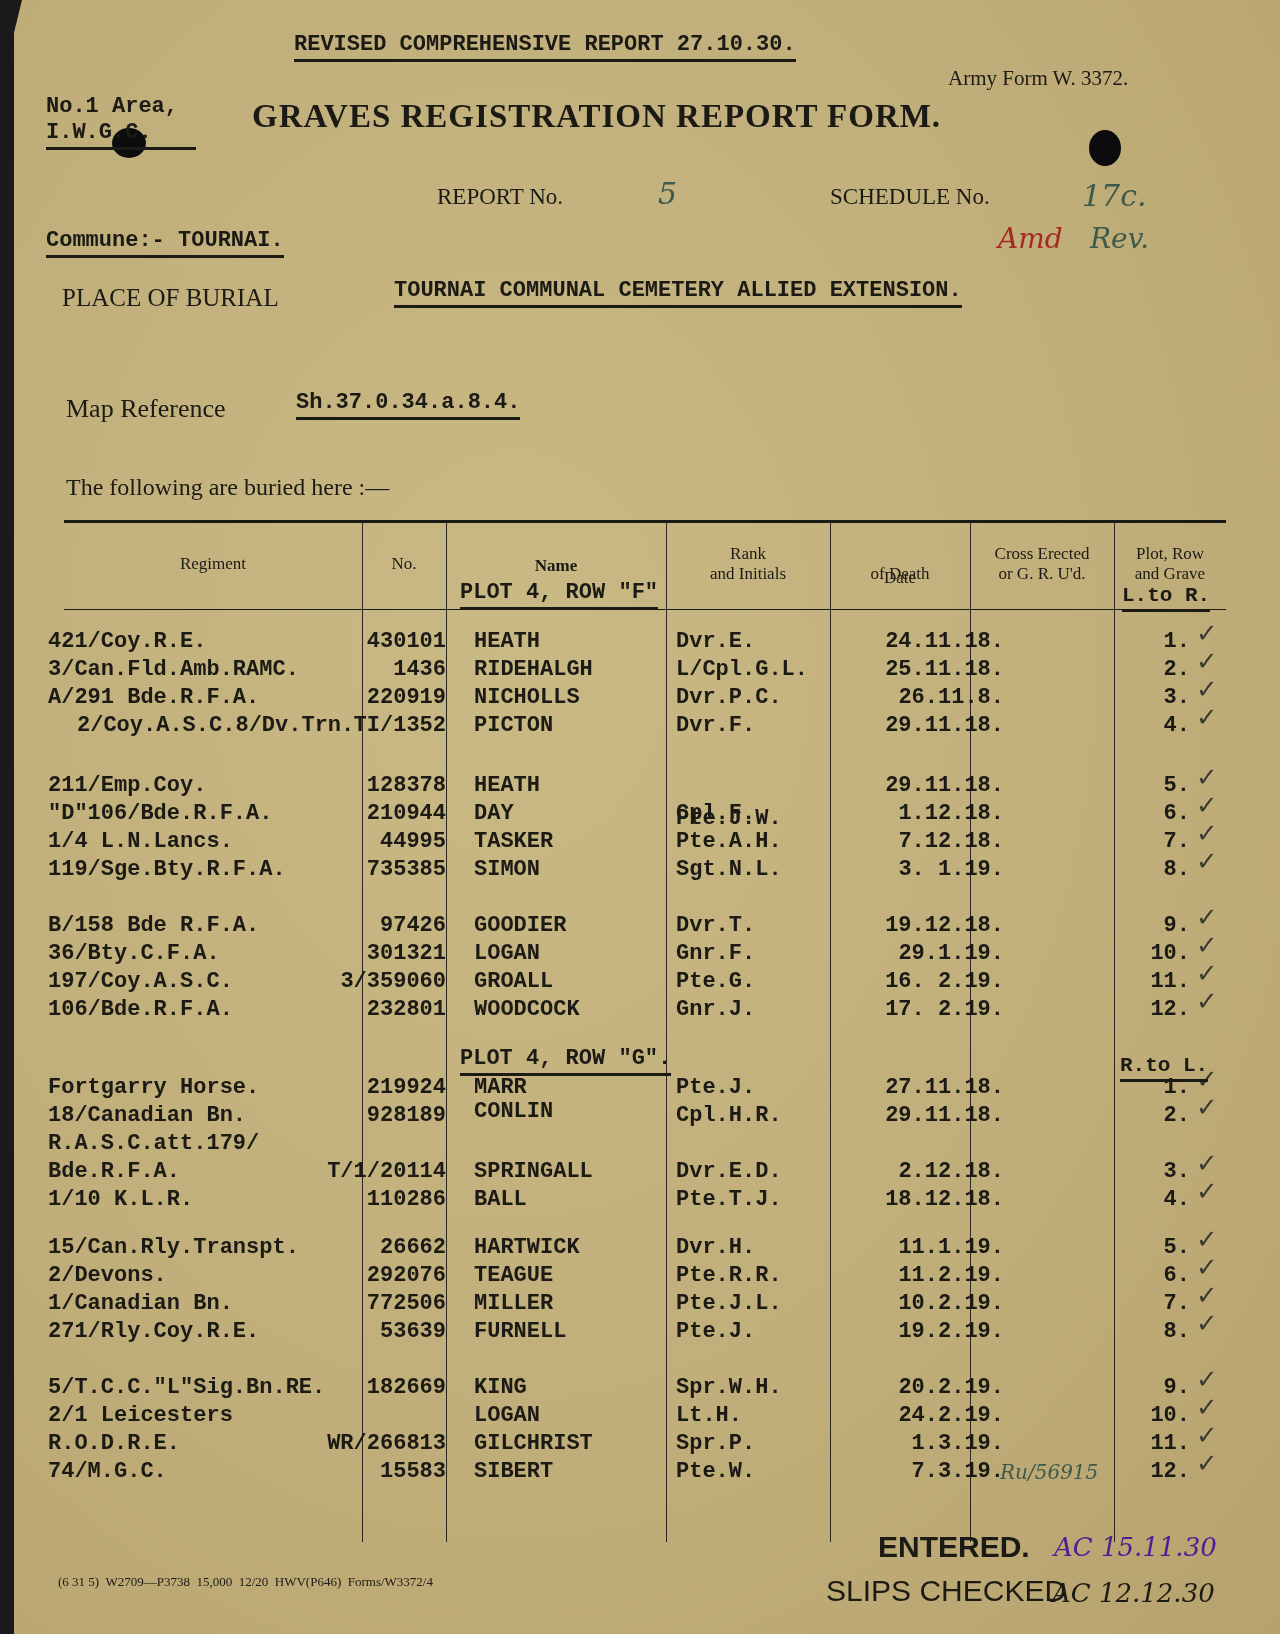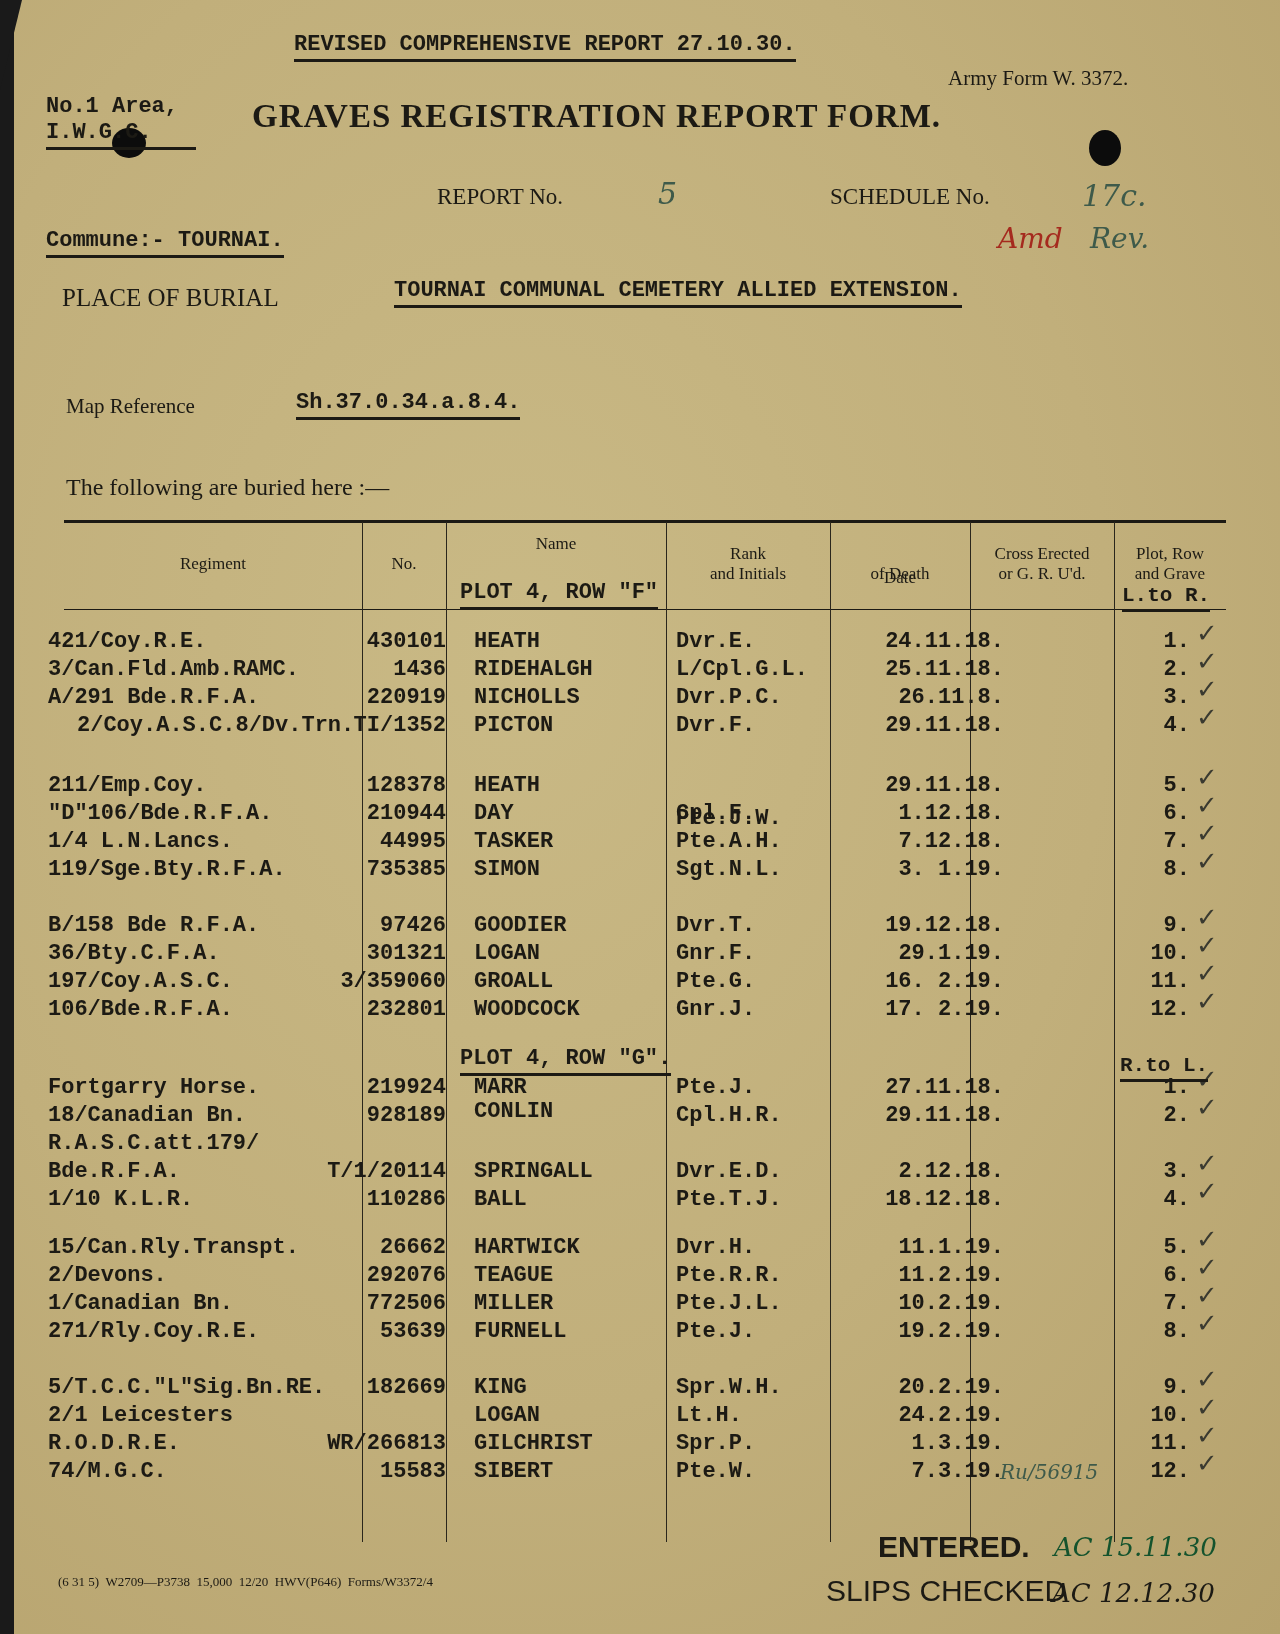--- a/index.html
+++ b/index.html
@@ -43,37 +43,37 @@
 <div class="abs serif" style="left:830px;top:184px;font-size:23px;">SCHEDULE No.</div>
 <div class="abs hand" style="left:1082px;top:178px;font-size:30px;color:#3e5a4a;">17c.</div>
 <div class="abs hand" style="left:998px;top:222px;font-size:28px;color:#a52a1e;">Amd</div>
 <div class="abs hand" style="left:1090px;top:222px;font-size:28px;color:#3e5a4a;">Rev.</div>
 
 <div class="abs mono ul" style="left:46px;top:228px;font-size:22px;">Commune:- TOURNAI.</div>
 
 <div class="abs serif" style="left:62px;top:284px;font-size:25px;">PLACE OF BURIAL</div>
 <div class="abs mono ul" style="left:394px;top:278px;font-size:22px;">TOURNAI COMMUNAL CEMETERY ALLIED EXTENSION.</div>
 
-<div class="abs serif" style="left:66px;top:394px;font-size:21px;">Map Reference</div>
+<div class="abs serif" style="left:66px;top:394px;font-size:26px;">Map Reference</div>
 <div class="abs mono ul" style="left:296px;top:390px;font-size:22px;">Sh.37.0.34.a.8.4.</div>
 
 <div class="abs serif" style="left:66px;top:474px;font-size:24px;">The following are buried here :—</div>
 
 <div class="hline" style="left:64px;top:520px;width:1162px;"></div>
 <div class="hline thin" style="left:64px;top:609px;width:1162px;"></div>
 <div class="vline" style="left:362px;top:522px;height:1020px;"></div>
 <div class="vline" style="left:446px;top:522px;height:1020px;"></div>
 <div class="vline" style="left:666px;top:522px;height:1020px;"></div>
 <div class="vline" style="left:830px;top:522px;height:1020px;"></div>
 <div class="vline" style="left:970px;top:522px;height:1020px;"></div>
 <div class="vline" style="left:1114px;top:522px;height:1020px;"></div>
 
 <div class="hdr" style="left:64px;top:554px;width:298px;">Regiment</div>
 <div class="hdr" style="left:362px;top:554px;width:84px;">No.</div>
-<div class="hdr" style="left:446px;top:534px;width:220px;">Name</div>
+<div class="hdr" style="left:446px;top:556px;width:220px;font-weight:bold;">Name</div>
 <div class="hdr" style="left:666px;top:544px;width:164px;">Rank</div>
 <div class="hdr" style="left:666px;top:564px;width:164px;">and Initials</div>
 <div class="hdr" style="left:830px;top:544px;width:140px;margin-top:24px;">Date</div>
 <div class="hdr" style="left:830px;top:564px;width:140px;">of Death</div>
 <div class="hdr" style="left:970px;top:544px;width:144px;">Cross Erected</div>
 <div class="hdr" style="left:970px;top:564px;width:144px;">or G. R. U'd.</div>
 <div class="hdr" style="left:1114px;top:544px;width:112px;">Plot, Row</div>
 <div class="hdr" style="left:1114px;top:564px;width:112px;">and Grave</div>
 <div class="abs mono ul" style="left:1122px;top:584px;font-size:21px;">L.to R.</div>
 
@@ -298,15 +298,15 @@
       <div class="cell" style="right:90px;top:1458px;text-align:right;">12.</div>
       <div class="check" style="left:1196px;top:1448px;">✓</div>
     </div>
   </div>
 
 <div class="abs mono ul" style="left:460px;top:1046px;font-size:22px;">PLOT 4, ROW "G".</div>
 <div class="abs mono ul" style="left:1120px;top:1054px;font-size:21px;">R.to L.</div>
 
 <div class="abs serif" style="left:58px;top:1574px;font-size:13px;">(6 31 5)  W2709—P3738  15,000  12/20  HWV(P646)  Forms/W3372/4</div>
 <div class="stamp" style="left:878px;top:1530px;font-size:30px;">ENTERED.</div>
-<div class="abs hand" style="left:1054px;top:1532px;font-size:26px;color:#14532d;">AC 15.11.30</div>
+<div class="abs hand" style="left:1054px;top:1532px;font-size:26px;color:#4c1d95;">AC 15.11.30</div>
 <div class="stamp" style="left:826px;top:1574px;font-size:30px;font-weight:normal;">SLIPS CHECKED</div>
 <div class="abs hand" style="left:1052px;top:1578px;font-size:26px;color:#1c1a14;">AC 12.12.30</div>
 
 </body></html>

